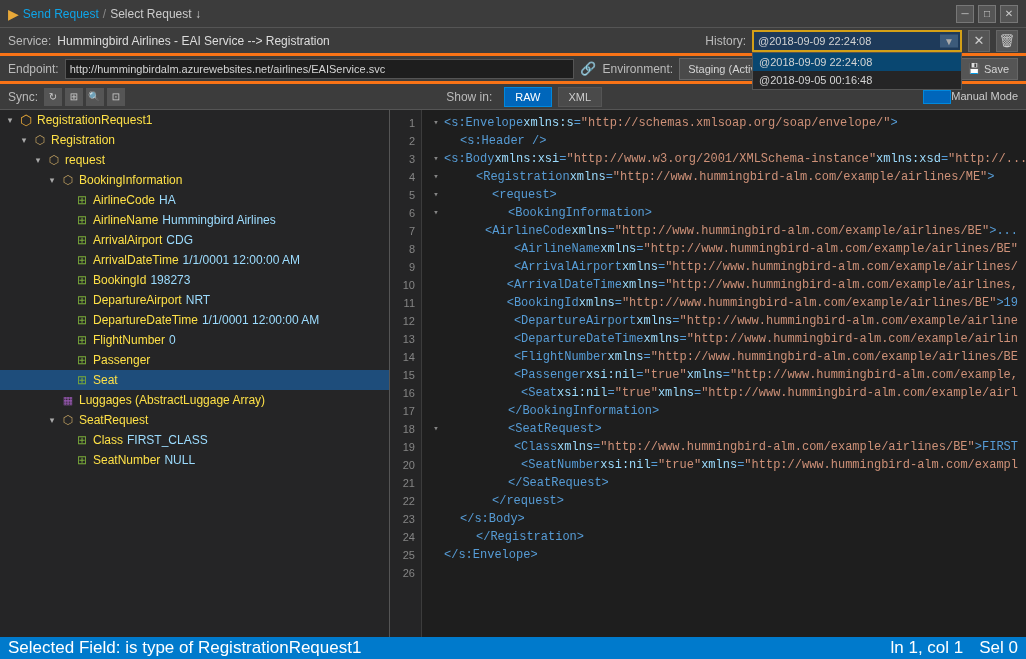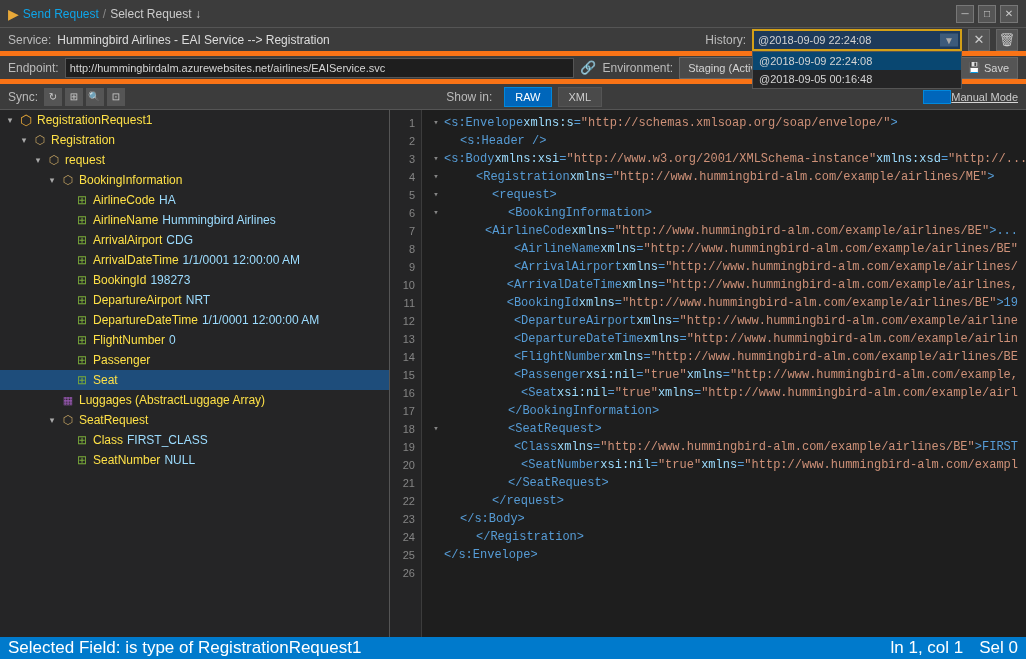--- a/index.html
+++ b/index.html
@@ -17,21 +17,21 @@
     .title-bar-controls { margin-left: auto; display: flex; gap: 4px; }
     .title-btn { width: 18px; height: 18px; background: #555; border: 1px solid #777; cursor: pointer; display: flex; align-items: center; justify-content: center; font-size: 10px; color: #ccc; }
 
     
     .toolbar-row {
       background: #3c3c3c;
       height: 28px;
       display: flex;
       align-items: center;
       padding: 0 8px;
-      border-bottom: 5px solid #f97316;
+      border-bottom: 3px solid #f97316;
       gap: 6px;
     }
     .toolbar-label { color: #bbb; font-size: 12px; white-space: nowrap; }
     .toolbar-value { color: #ddd; font-size: 12px; }
     .toolbar-input {
       height: 20px;
       background: #1e1e1e;
       border: 1px solid #555;
       color: #d4d4d4;
       font-size: 11px;
@@ -102,22 +102,20 @@
       border: 1px solid #555;
       background: #4a4a4a;
       color: #ccc;
       font-size: 11px;
       cursor: pointer;
     }
     .tab-btn.active { background: #0066bb; border-color: #0088dd; color: #fff; }
     .manual-mode {
       margin-left: auto;
       display: flex;
-      align-items: center;
-      text-decoration: underline;
     }
     .toggle-box {
       width: 28px;
       height: 14px;
       background: #0066bb;
       border: 1px solid #0088dd;
       cursor: pointer;
     }
     .manual-label { color: #ccc; font-size: 11px; }
 

